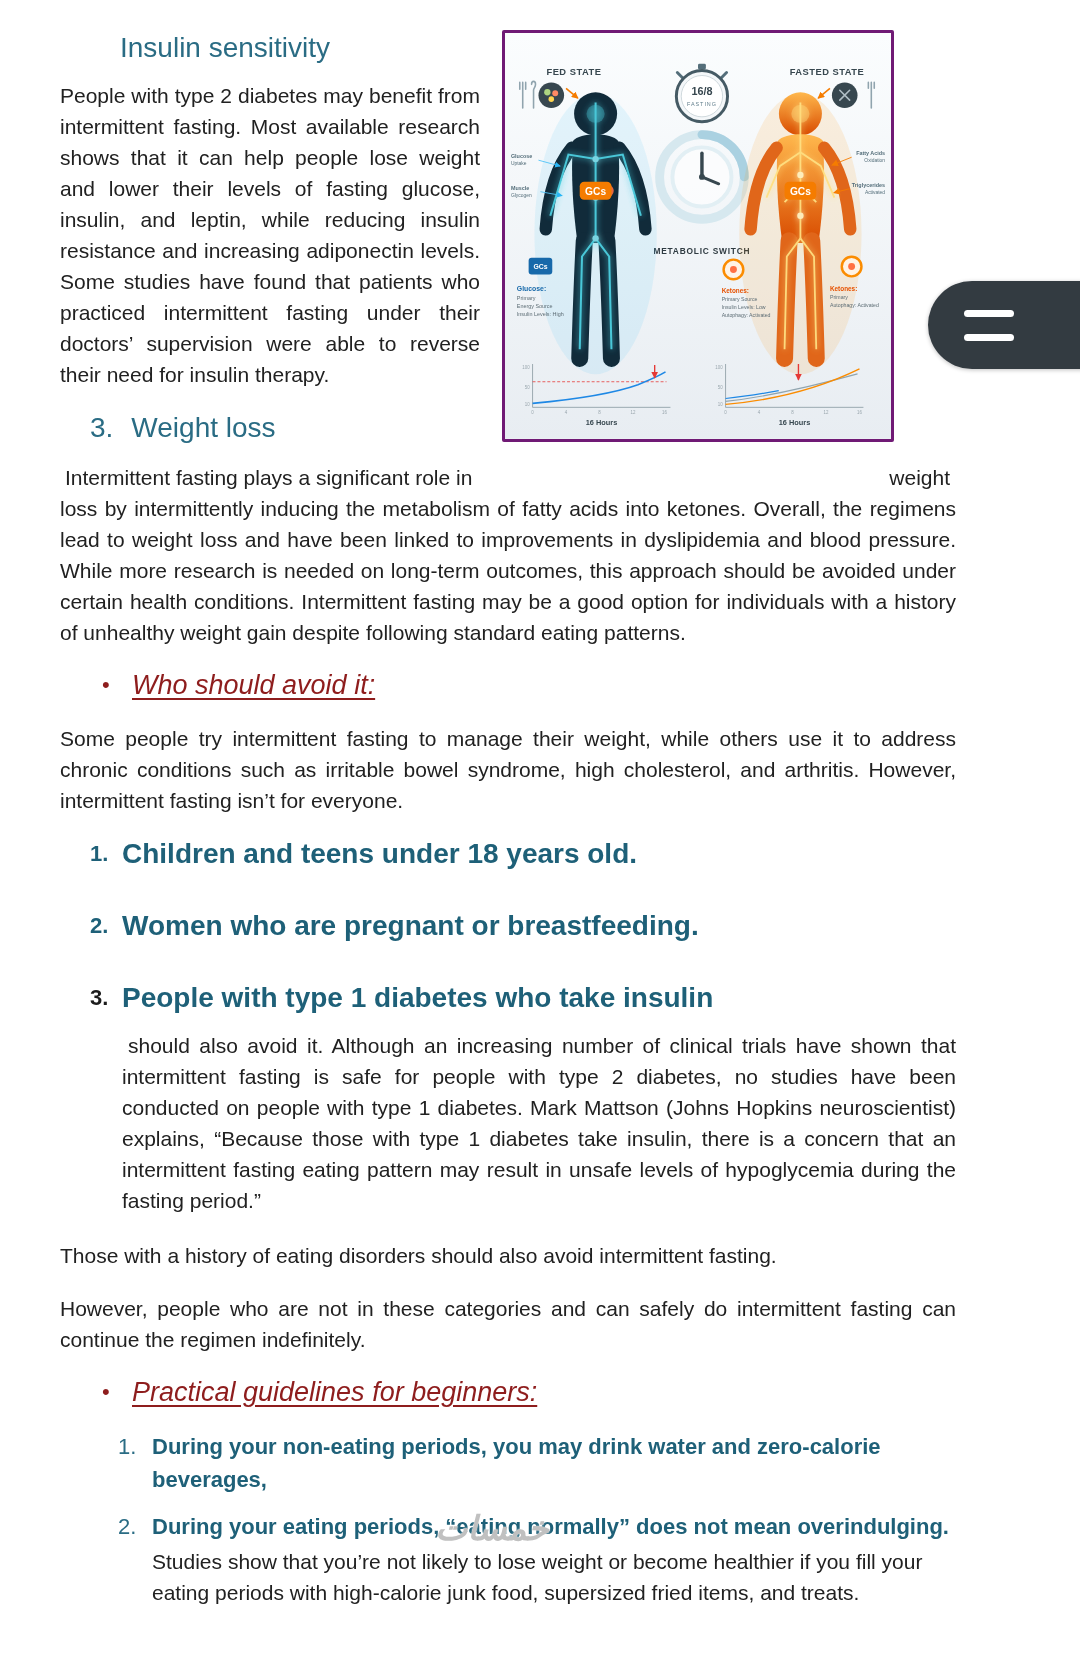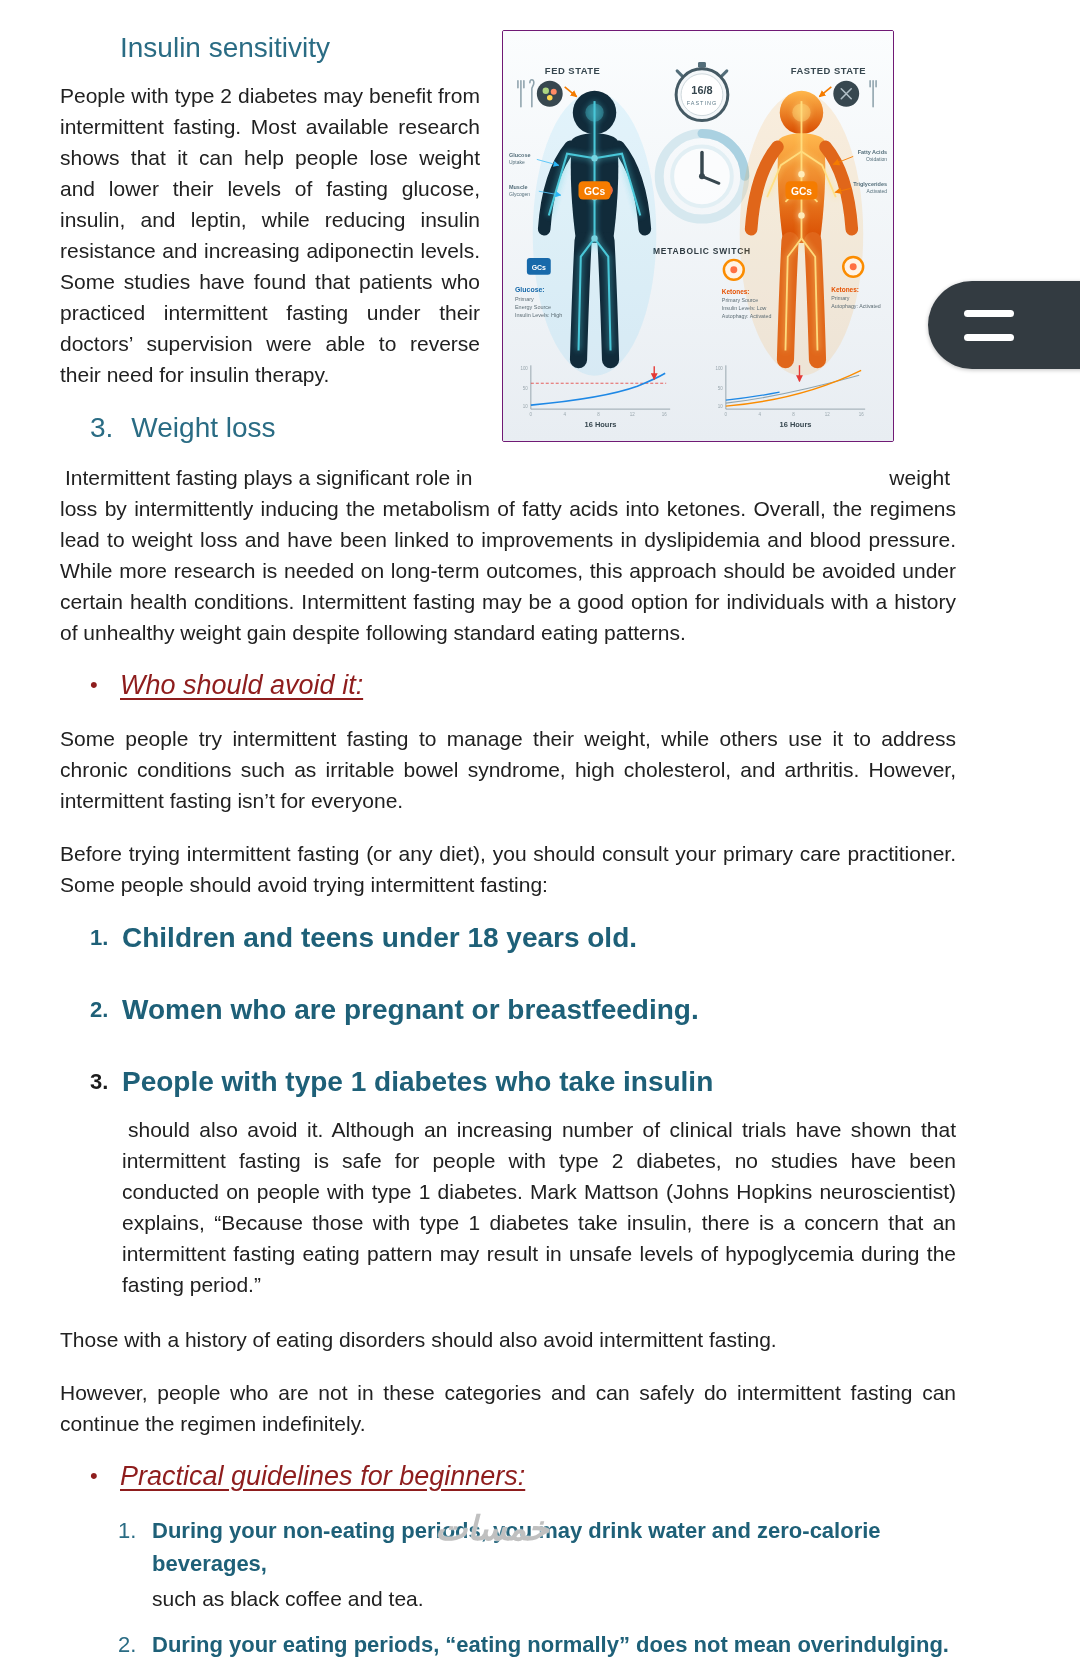--- a/index.html
+++ b/index.html
@@ -9,29 +9,29 @@
   *{box-sizing:border-box;margin:0;padding:0;}
   html,body{background:#ffffff;}
   .page{
     position:relative;width:1080px;height:1664px;background:#fff;overflow:hidden;
     font-family:"Liberation Sans",sans-serif;color:var(--text);
   }
   .content{width:896px;margin-left:60px;padding-top:26px;}
   
   .info-float{
     float:right;width:392px;height:412px;margin:4px 62px 14px 22px;
-    border:1px solid #701a75;border-radius:2px;background:#fff;overflow:hidden;
+    border:3px solid #701a75;border-radius:2px;background:#fff;overflow:hidden;
   }
   .info-float svg{display:block;width:100%;height:100%;}
   .tick{font-size:4.5px;fill:#9aa7ae;}
   
   .h1-section{font-size:28px;font-weight:500;color:var(--teal);margin:6px 0 16px 60px;}
   .h2row{margin:0 0 18px 30px;font-size:28px;font-weight:500;color:var(--teal);}
   .h2row .h2num{margin-right:18px;}
-  .red-row{margin:12px 0 22px 30px;}
+  .red-row{margin:12px 0 22px 42px;}
   .red-bullet{display:inline-block;width:30px;color:var(--red);font-size:22px;vertical-align:2px;}
   .red-heading{color:var(--red);font-size:27px;font-style:italic;font-weight:500;
     text-decoration:underline;text-underline-offset:4px;}
   
   .para{font-size:21px;line-height:31px;text-align:justify;color:var(--text);margin:0 0 22px 0;}
   .para-weight{position:relative;text-indent:5px;}
   .weight-word{position:absolute;right:6px;top:0;text-indent:0;}
   
   .avoid-item{display:flex;margin:0 0 24px 30px;}
   .avoid-item .num{flex:none;width:32px;font-size:22px;font-weight:700;color:var(--teal_dark);line-height:32px;}
@@ -298,21 +298,20 @@
     </div>
     <p class="para para-weight">
       <span class="weight-word">weight</span><span> Intermittent fasting plays a significant role in</span><br>
       <span>loss by intermittently inducing the metabolism of fatty acids into ketones. Overall, the regimens lead to weight loss and have been linked to improvements in dyslipidemia and blood pressure. While more research is needed on long-term outcomes, this approach should be avoided under certain health conditions. Intermittent fasting may be a good option for individuals with a history of unhealthy weight gain despite following standard eating patterns.</span>
     </p>
 
     <div class="red-row">
       <span class="red-bullet">•</span><span class="red-heading">Who should avoid it:</span>
     </div>
     <p class="para">Some people try intermittent fasting to manage their weight, while others use it to address chronic conditions such as irritable bowel syndrome, high cholesterol, and arthritis. However, intermittent fasting isn’t for everyone.</p>
-    <p class="para">Before trying intermittent fasting (or any diet), you should consult your primary care practitioner. Some people should avoid trying intermittent fasting:</p>
 
     <div class="avoid-item">
       <span class="num">1.</span>
       <div class="item-body">
         <span class="item-title">Children and teens under 18 years old.</span>
         <span class="item-detail"></span>
       </div>
     </div>
     <div class="avoid-item">
       <span class="num">2.</span>
@@ -333,21 +332,20 @@
     <p class="para">However, people who are not in these categories and can safely do intermittent fasting can continue the regimen indefinitely.</p>
 
     <div class="red-row">
       <span class="red-bullet">•</span><span class="red-heading">Practical guidelines for beginners:</span>
     </div>
 
     <div class="g-item">
       <span class="num">1.</span>
       <div class="item-body">
         <span class="g-title">During your non-eating periods, you may drink water and zero-calorie beverages,</span>
-        <span class="g-detail">such as black coffee and tea.</span>
       </div>
     </div>
     <div class="g-item">
       <span class="num">2.</span>
       <div class="item-body">
         <span class="g-title">During your eating periods, “eating normally” does not mean overindulging.</span>
         <span class="g-detail">Studies show that you’re not likely to lose weight or become healthier if you fill your eating periods with high-calorie junk food, supersized fried items, and treats.</span>
       </div>
     </div>
 

